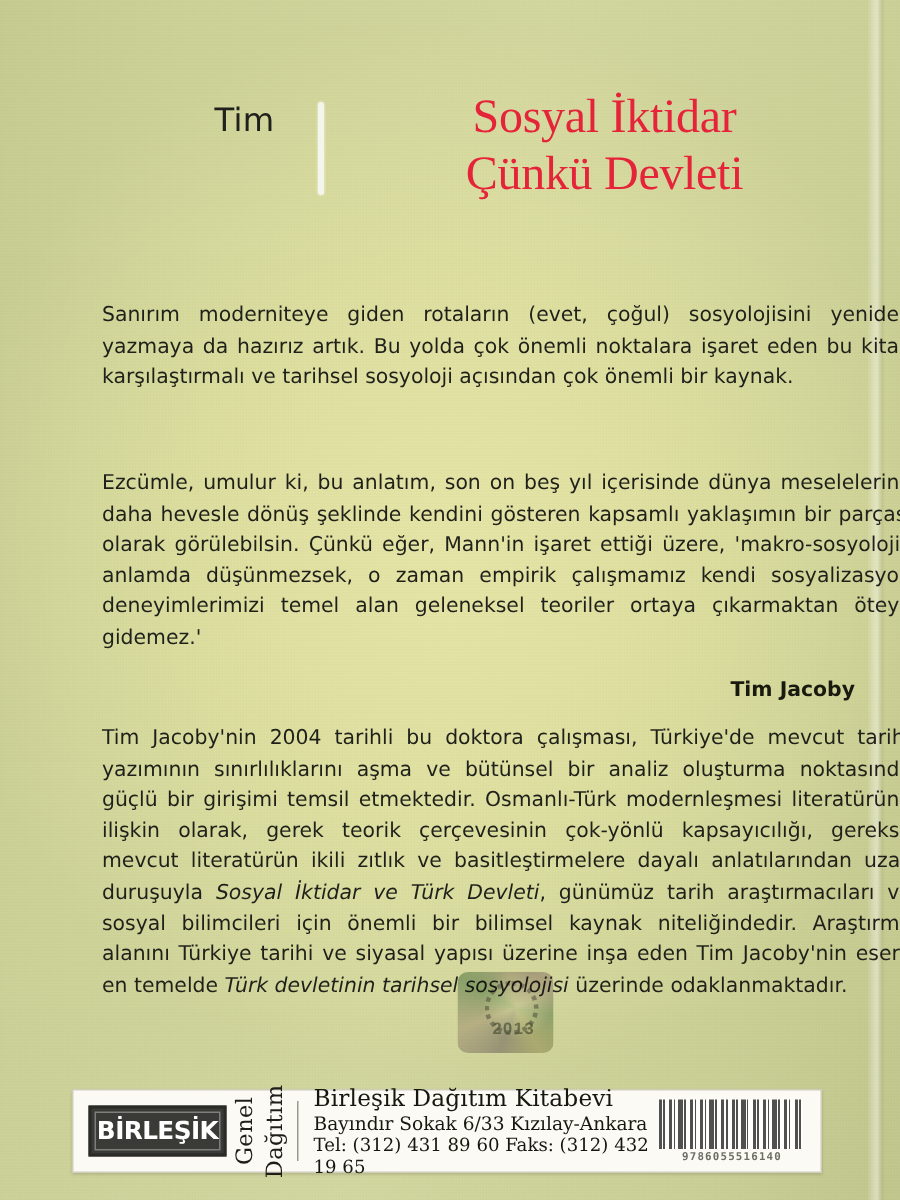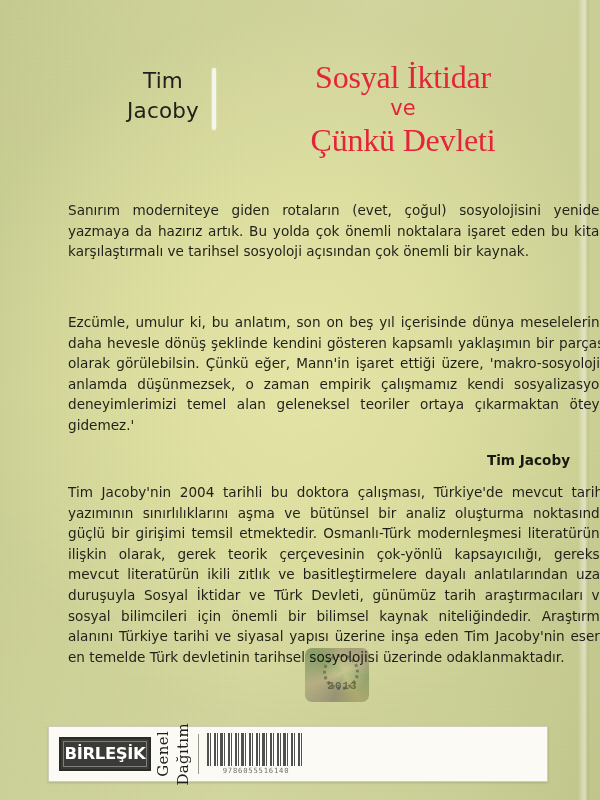--- a/index.html
+++ b/index.html
@@ -133,21 +133,21 @@
     font-weight: bold;
     font-size: 13.6px;
     font-family: "DejaVu Sans", sans-serif;
   }
   #quote1 { top: 200px; }
   #attrib1 { top: 276px; }
   #quote2 { top: 312px; }
   #attrib2 { top: 452px; }
   #quote3 { top: 482px; }
 
-  .italic { }
+  .italic { font-style: italic; }
 
   
   #hologram {
     position: absolute;
     left: 305px;
     top: 648px;
     width: 64px;
     height: 54px;
     border-radius: 7px;
     overflow: hidden;
@@ -169,21 +169,21 @@
     box-sizing: border-box;
   }
   #holo-year {
     position: absolute;
     left: 0; right: 0;
     bottom: 10px;
     text-align: center;
     font-size: 11px;
     font-weight: bold;
     color: rgba(60,70,55,0.75);
-    font-family: Liberation Mono, monospace;
+    font-family: Liberation Sans, sans-serif;
     letter-spacing: 1px;
     padding-left: 11px;
   }
 
   
   #publisher-bar {
     position: absolute;
     left: 48px;
     top: 726px;
     width: 500px;
@@ -277,42 +277,41 @@
       #2b2b2b 17px, #2b2b2b 18px, #ffffff 18px, #ffffff 21px);
     opacity: 0.82;
   }
   #barcode-number {
     font-family: "DejaVu Sans Mono", monospace;
     font-size: 7.2px;
     color: #4a4a42;
     letter-spacing: 0.8px;
     line-height: 10px;
     opacity: 0.8;
+    font-weight: bold;
   }
 </style>
 </head>
 <body>
 
 <div id="cover">
 
   <div id="grain"></div>
   <div id="spine-crease"></div>
 
   <div id="header">
 
     <div id="author-block">
       <div>Tim</div>
-      <div>Jacoby</div>
     </div>
 
     <div id="author-divider"></div>
 
     <div id="title-block">
       <div class="title-main">Sosyal İktidar</div>
-      <div class="title-ve">ve</div>
       <div class="title-main">Çünkü Devleti</div>
     </div>
 
   </div>
 
   <div id="quote1" class="quote-block">Sanırım moderniteye giden rotaların (evet, çoğul) sosyolojisini yeniden yazmaya da hazırız artık. Bu yolda çok önemli noktalara işaret eden bu kitap karşılaştırmalı ve tarihsel sosyoloji açısından çok önemli bir kaynak.</div>
 
   <div id="quote2" class="quote-block">Ezcümle, umulur ki, bu anlatım, son on beş yıl içerisinde dünya meselelerine daha hevesle dönüş şeklinde kendini gösteren kapsamlı yaklaşımın bir parçası olarak görülebilsin. Çünkü eğer, Mann'in işaret ettiği üzere, 'makro-sosyolojik anlamda düşünmezsek, o zaman empirik çalışmamız kendi sosyalizasyon deneyimlerimizi temel alan geleneksel teoriler ortaya çıkarmaktan öteye gidemez.'</div>
   <div id="attrib2" class="attrib">Tim Jacoby</div>
 
@@ -327,20 +326,25 @@
 
     <div id="logo-box">
       <span id="logo-text">BİRLEŞİK</span>
     </div>
 
     <div class="vertical-word">Genel</div>
     <div class="vertical-word">Dağıtım</div>
 
     <div id="bar-divider"></div>
 
+    <div id="publisher-info">
+      <div id="pub-name">Birleşik Dağıtım Kitabevi</div>
+      <div id="pub-addr">Bayındır Sokak 6/33 Kızılay-Ankara</div>
+      <div id="pub-tel">Tel: (312) 431 89 60 Faks: (312) 432 19 65</div>
+    </div>
 
     <div id="barcode-wrap">
       <div id="barcode-bars"></div>
       <div id="barcode-number">9786055516140</div>
     </div>
 
   </div>
 
 </div>
 

